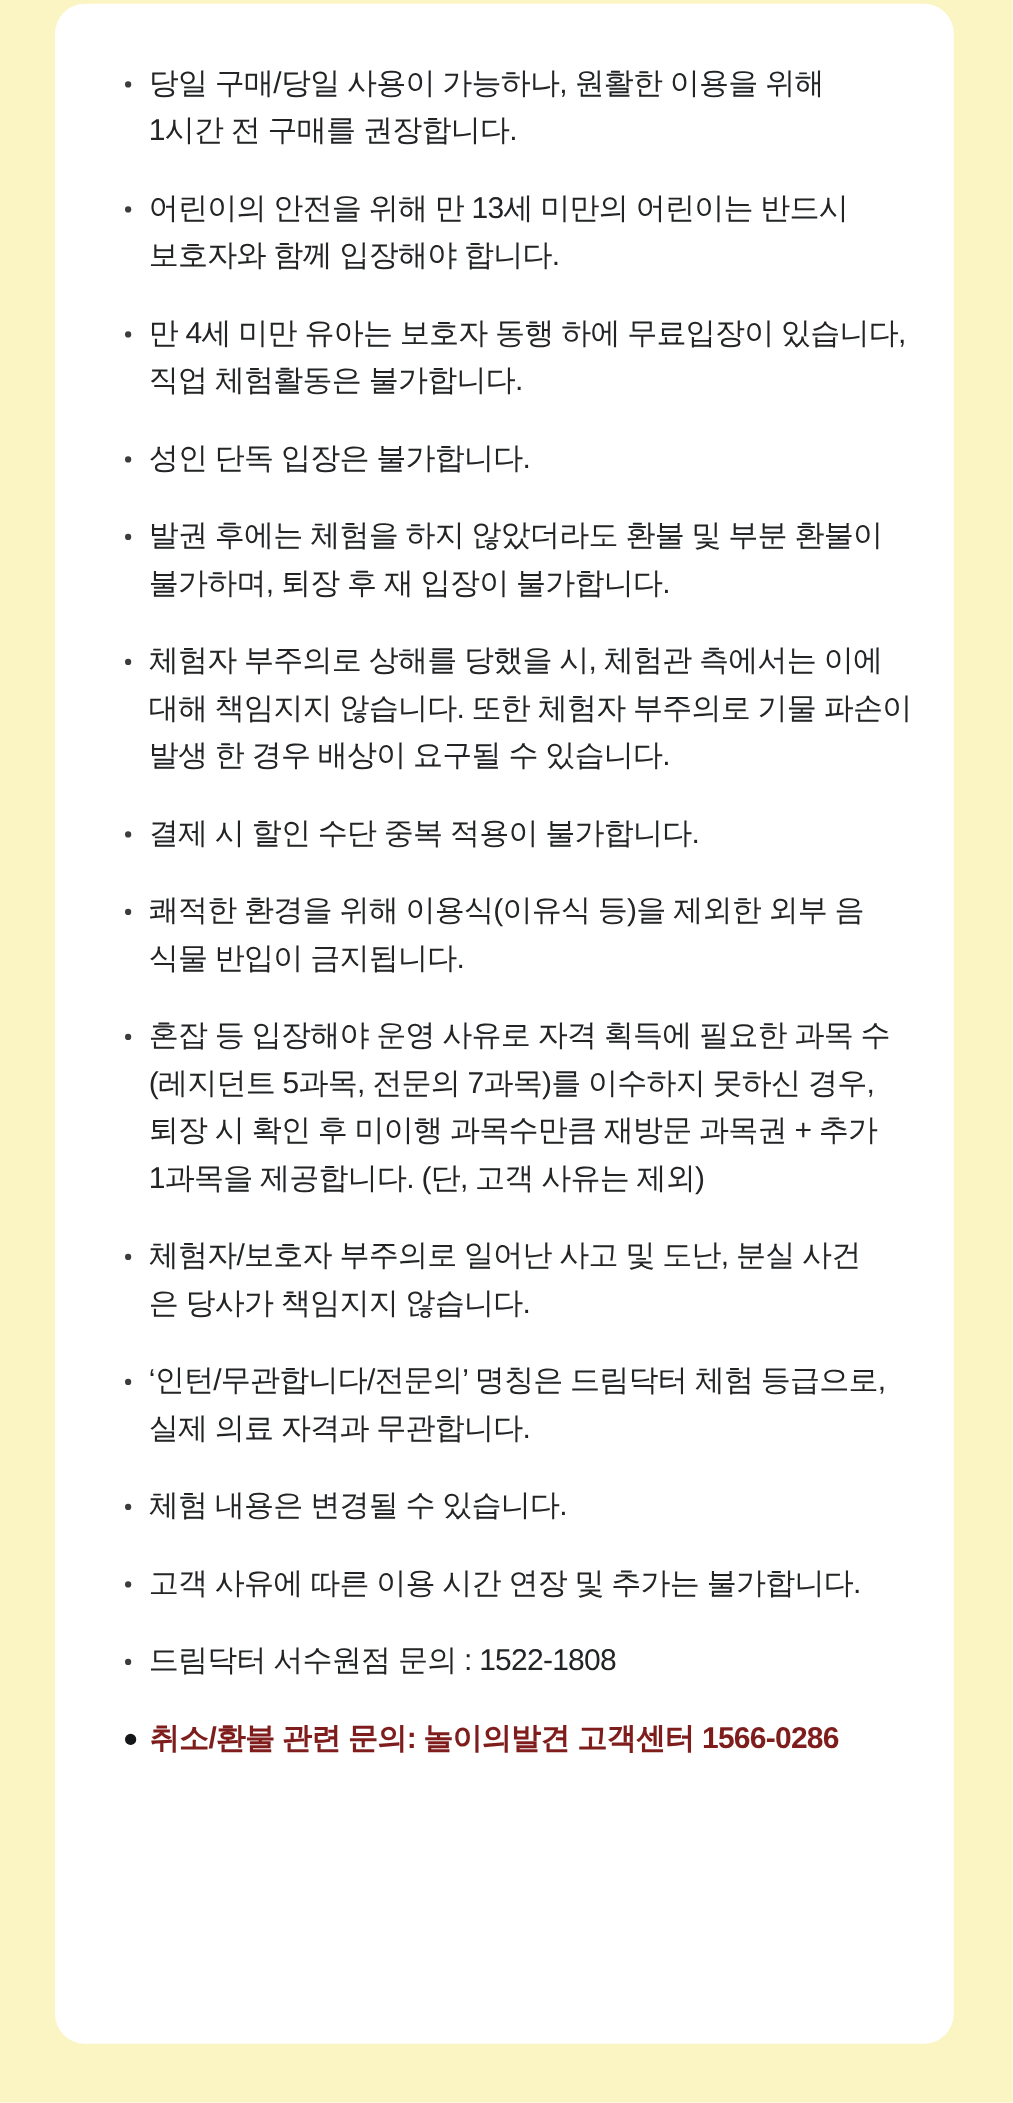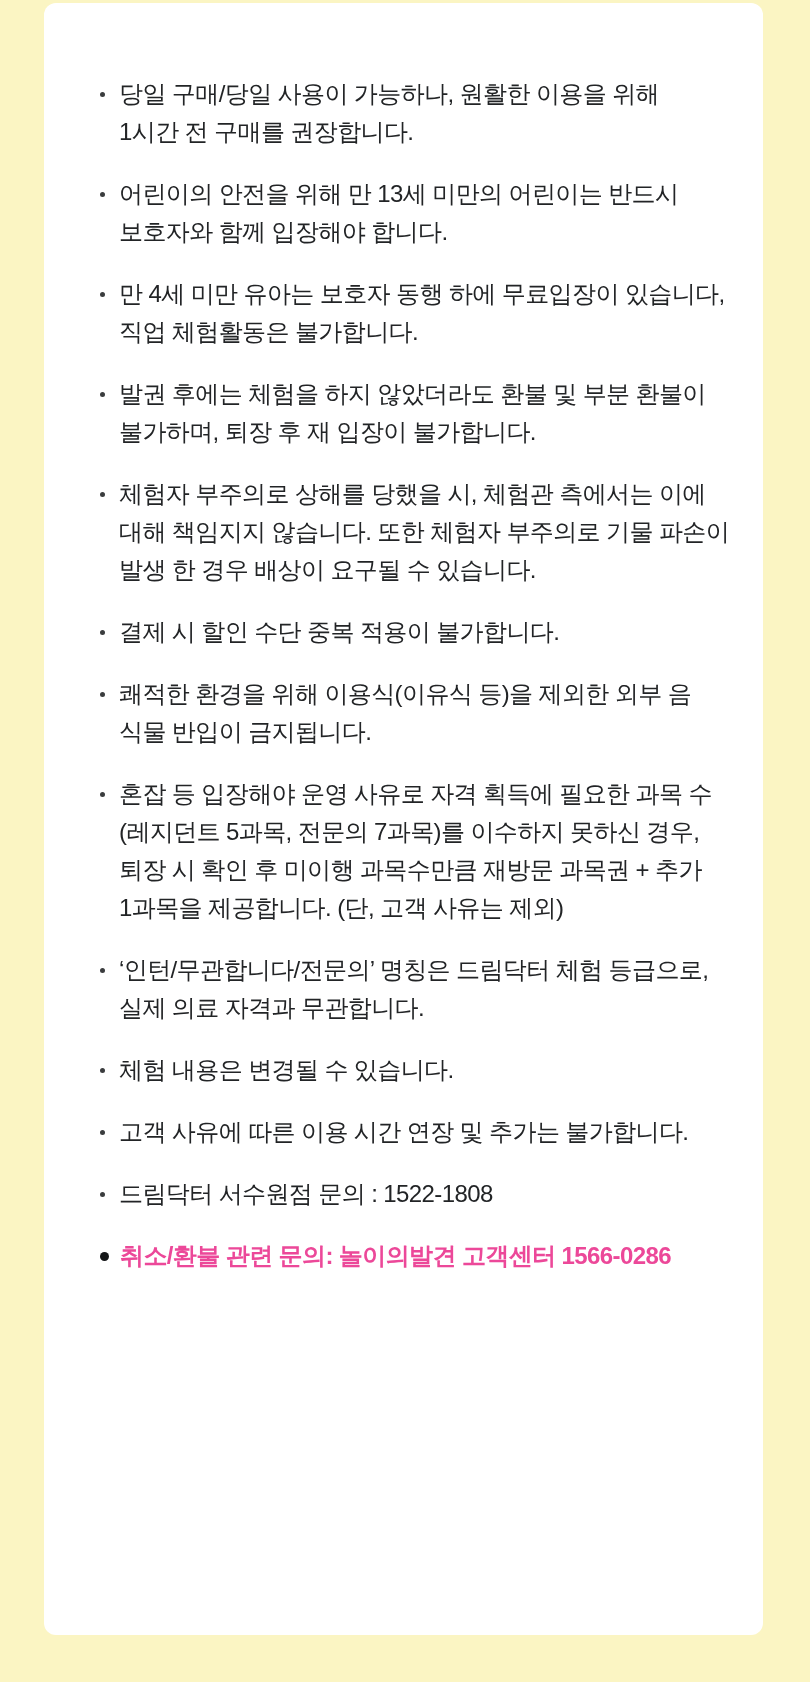--- a/index.html
+++ b/index.html
@@ -11,41 +11,41 @@
     height: 1682px;
     background: #FBF5C3;
     font-family: "Liberation Sans", "DejaVu Sans", sans-serif;
     overflow: hidden;
   }
   .notice-card {
     box-sizing: border-box;
     margin: 3px 47px 0 44px;
     min-height: 1632px;
     background: #FFFFFF;
-    border-radius: 12px;
-    padding: 72px 16px 60px 56px;
+    border-radius: 24px;
+    padding: 45px 16px 60px 56px;
   }
   .notice-list {
     list-style: none;
     margin: 0;
     padding: 0;
   }
   .notice-item {
     display: flex;
     align-items: flex-start;
     margin-bottom: 24px;
     font-size: 24px;
     line-height: 38px;
     letter-spacing: -0.6px;
     color: #222426;
   }
   .notice-item:last-child {
     margin-bottom: 0;
     font-weight: 700;
-    color: #ec4899;
+    color: #7f1d1d;
   }
   .bullet-dot {
     flex: 0 0 auto;
     width: 5px;
     height: 5px;
     border-radius: 50%;
     background: #3a3c3e;
     margin: 17px 14px 0 0;
   }
   .notice-item:last-child .bullet-dot {
@@ -75,20 +75,24 @@
       <span class="notice-text">어린이의 안전을 위해 만 13세 미만의 어린이는 반드시
 보호자와 함께 입장해야 합니다.</span>
     </li>
     <li class="notice-item">
       <span class="bullet-dot"></span>
       <span class="notice-text">만 4세 미만 유아는 보호자 동행 하에 무료입장이 있습니다,
 직업 체험활동은 불가합니다.</span>
     </li>
     <li class="notice-item">
       <span class="bullet-dot"></span>
+      <span class="notice-text">성인 단독 입장은 불가합니다.</span>
+    </li>
+    <li class="notice-item">
+      <span class="bullet-dot"></span>
       <span class="notice-text">발권 후에는 체험을 하지 않았더라도 환불 및 부분 환불이
 불가하며, 퇴장 후 재 입장이 불가합니다.</span>
     </li>
     <li class="notice-item">
       <span class="bullet-dot"></span>
       <span class="notice-text">체험자 부주의로 상해를 당했을 시, 체험관 측에서는 이에
 대해 책임지지 않습니다. 또한 체험자 부주의로 기물 파손이
 발생 한 경우 배상이 요구될 수 있습니다.</span>
     </li>
     <li class="notice-item">
@@ -102,20 +106,25 @@
     </li>
     <li class="notice-item">
       <span class="bullet-dot"></span>
       <span class="notice-text">혼잡 등 입장해야 운영 사유로 자격 획득에 필요한 과목 수
 (레지던트 5과목, 전문의 7과목)를 이수하지 못하신 경우,
 퇴장 시 확인 후 미이행 과목수만큼 재방문 과목권 + 추가
 1과목을 제공합니다. (단, 고객 사유는 제외)</span>
     </li>
     <li class="notice-item">
       <span class="bullet-dot"></span>
+      <span class="notice-text">체험자/보호자 부주의로 일어난 사고 및 도난, 분실 사건
+은 당사가 책임지지 않습니다.</span>
+    </li>
+    <li class="notice-item">
+      <span class="bullet-dot"></span>
       <span class="notice-text">‘인턴/무관합니다/전문의’ 명칭은 드림닥터 체험 등급으로,
 실제 의료 자격과 무관합니다.</span>
     </li>
     <li class="notice-item">
       <span class="bullet-dot"></span>
       <span class="notice-text">체험 내용은 변경될 수 있습니다.</span>
     </li>
     <li class="notice-item">
       <span class="bullet-dot"></span>
       <span class="notice-text">고객 사유에 따른 이용 시간 연장 및 추가는 불가합니다.</span>

